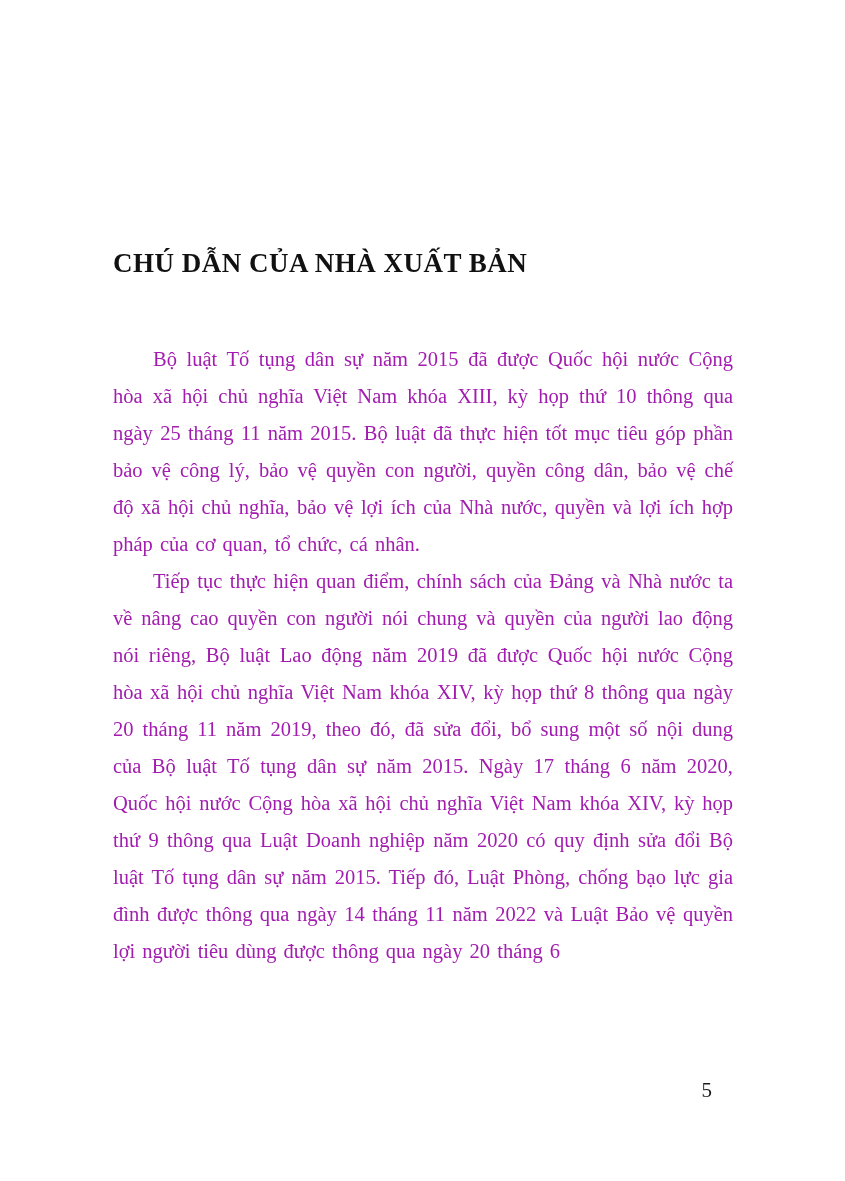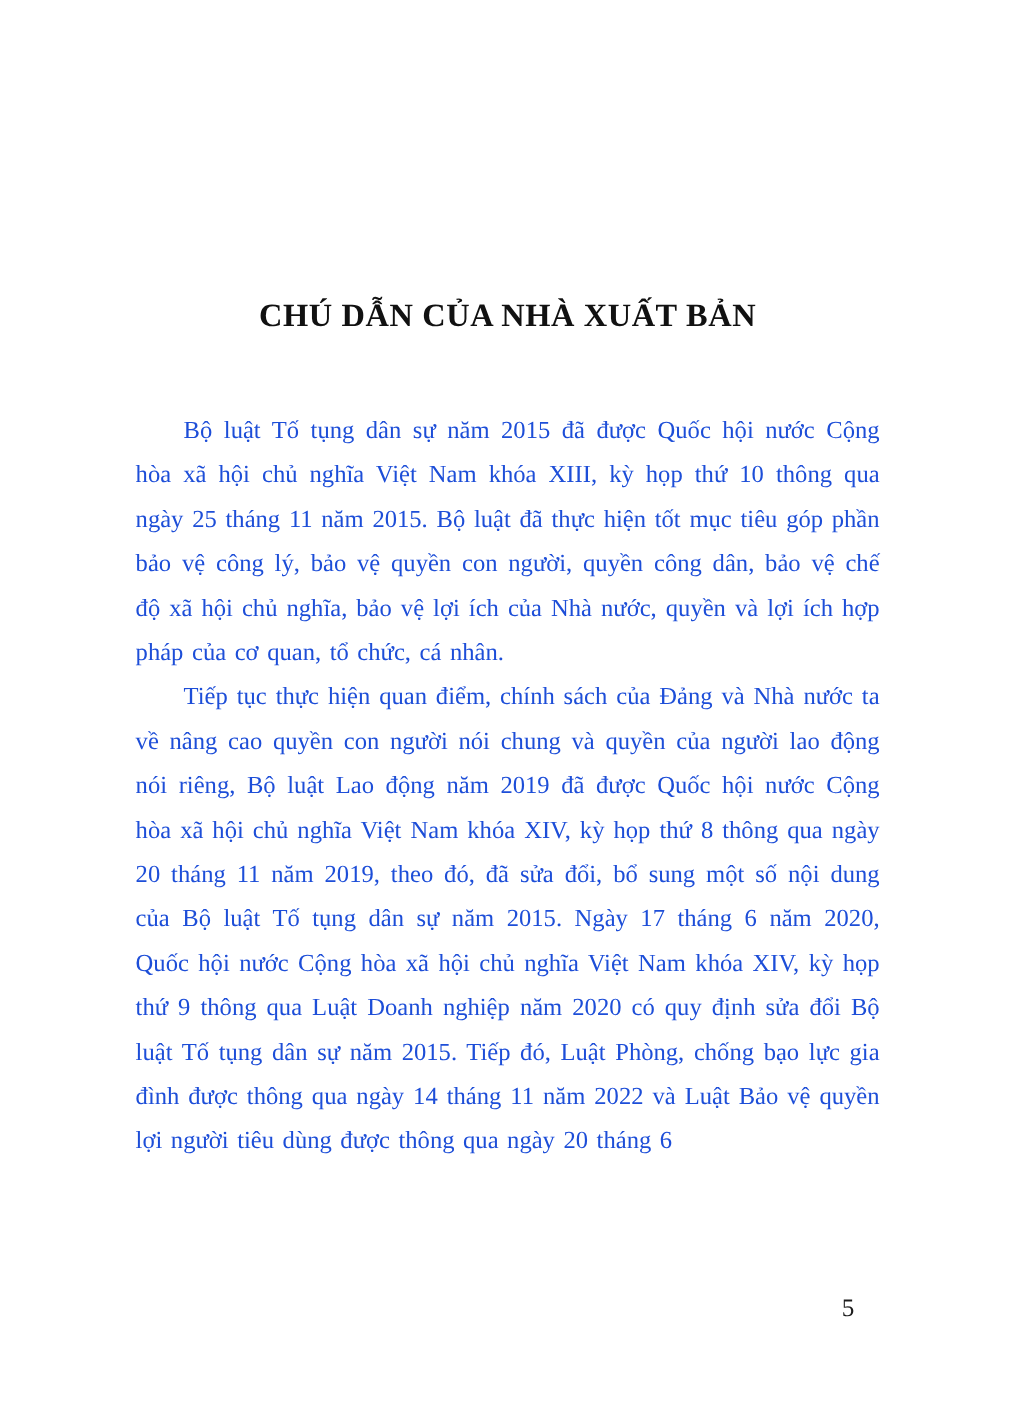--- a/index.html
+++ b/index.html
@@ -19,35 +19,35 @@
     position: absolute;
     top: 0;
     left: 0;
     width: 845px;
     height: 1181px;
     box-sizing: border-box;
     padding: 248px 112px 0 113px;
     background: #ffffff;
   }
   .page-title {
-    text-align: center;
+    text-align: left;
     font-weight: bold;
     font-size: 27px;
     letter-spacing: 0.5px;
     color: #111111;
     margin: 0 0 62px 0;
     font-family: "Liberation Serif", "DejaVu Serif", serif;
   }
   .body-text p {
     margin: 0;
     text-align: justify;
     text-indent: 40px;
     font-size: 20.5px;
     line-height: 37px;
-    color: #1d4ed8;
+    color: #a21caf;
     word-spacing: 2px;
   }
   .page-number {
     position: absolute;
     right: 133px;
     bottom: 78px;
     font-size: 21px;
     color: #1c1c1c;
     font-family: "Liberation Serif", "DejaVu Serif", serif;
   }

